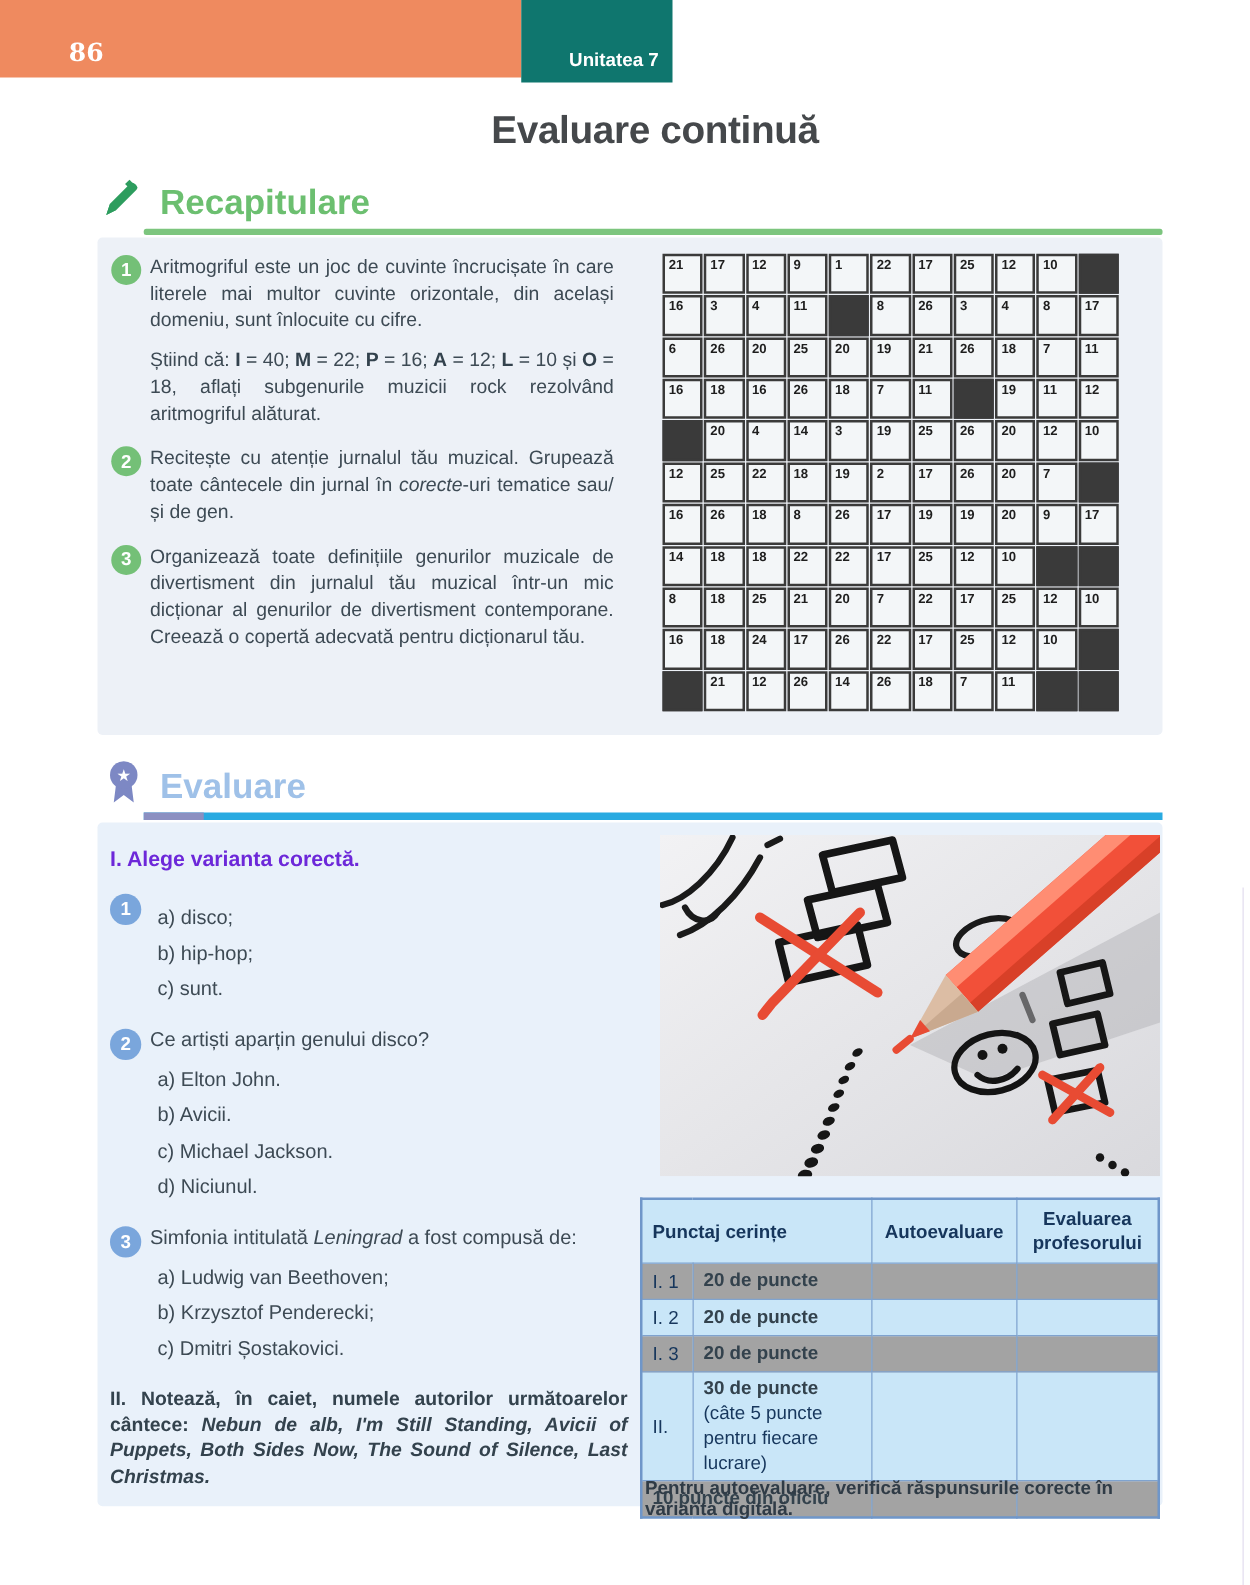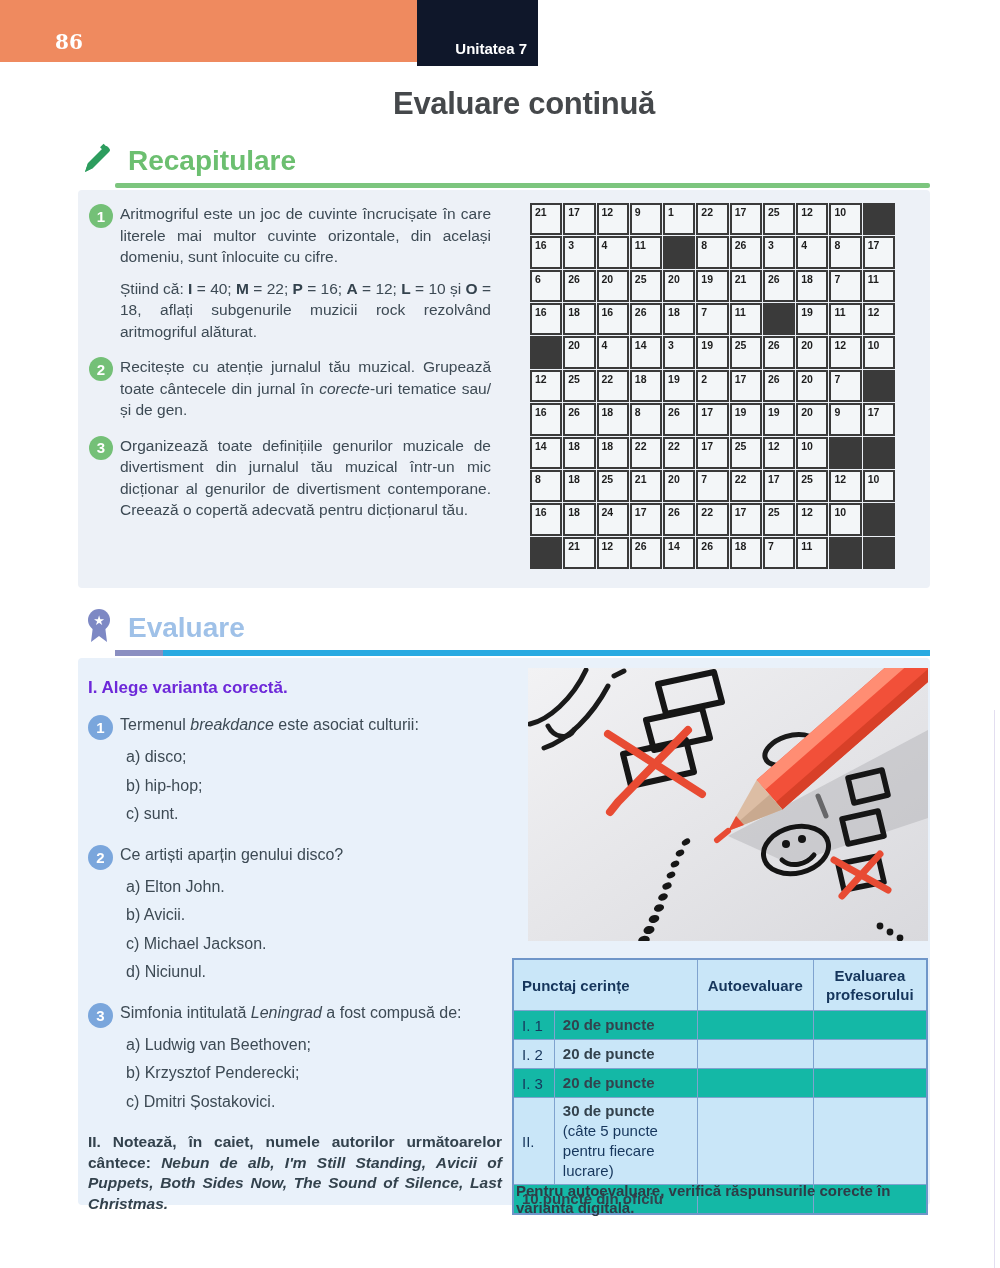--- a/index.html
+++ b/index.html
@@ -1,20 +1,20 @@
 <!DOCTYPE html>
 <html><head>
 <meta charset="utf-8">
 <style>
   html,body{margin:0;padding:0;background:#fff;}
   body{width:1000px;height:1268px;position:relative;font-family:"Liberation Sans",sans-serif;color:#3d4a54;overflow:hidden;}
   
   .band{position:absolute;left:0;top:0;width:417px;height:62px;background:#ef8a5f;}
   .page-num{position:absolute;left:55px;top:30px;color:#fff;font-family:"DejaVu Serif",serif;font-weight:bold;font-size:20px;}
-  .unit-tab{position:absolute;left:417px;top:0;width:121px;height:66px;background:#0f172a;color:#fff;
+  .unit-tab{position:absolute;left:417px;top:0;width:121px;height:66px;background:#0f766e;color:#fff;
             font-weight:bold;font-size:15px;display:flex;align-items:flex-end;justify-content:flex-end;
             padding:0 11px 9px 0;box-sizing:border-box;}
   .page-title{position:absolute;left:0;top:86px;width:1000px;text-align:center;font-size:31px;font-weight:800;color:#45484b;letter-spacing:-.3px;padding-left:24px;}
   
   .sec-head{position:absolute;display:flex;align-items:center;gap:14px;}
   .sec-head .txt{font-size:28px;font-weight:800;}
   .recap-head{left:82px;top:143px;}
   .recap-head .txt{color:#6cbf70;}
   .eval-head{left:84px;top:608px;}
   .eval-head .txt{color:#9fc1e8;}
@@ -50,21 +50,21 @@
   .option{font-size:16px;line-height:28.5px;}
   .s2-para{margin-top:16px;font-size:15.5px;line-height:20.5px;text-align:justify;color:#2f3d49;}
   
   .illus{position:absolute;left:528px;top:668px;width:400px;height:273px;}
   
   table.score{position:absolute;left:512px;top:958px;width:416px;border-collapse:collapse;
               font-size:15px;color:#16365c;border:2px solid #6f96c9;}
   table.score th,table.score td{border:1px solid #7fa3cf;padding:3px 8px;vertical-align:middle;}
   table.score th{background:#c9e6f8;font-weight:bold;text-align:left;padding:6px 8px;line-height:19px;}
   table.score th.center{text-align:center;}
-  .t-white{background:#14b8a6;}
+  .t-white{background:#a3a3a3;}
   .t-blue{background:#c9e6f8;}
   .t-total{background:#eef6fc;}
   td.t-label{width:30px;padding:3px 4px 3px 7px;}
   td.t-desc{line-height:20px;height:22px;}
   td.t-empty{width:101px;}
   
   .footer-note{position:absolute;left:516px;top:1182px;width:412px;font-size:15px;font-weight:bold;color:#2f3b46;}
   .edge-line{position:absolute;left:994px;top:710px;width:1px;height:558px;background:#e3def0;}
   b,strong{color:#33424d;}
 </style>
@@ -471,21 +471,20 @@
   </div>
 
 <div class="panel panel-eval"></div>
 
 <div class="quest-col">
   <div class="s1-title">I. Alege varianta corectă.</div>
 
   <div class="q">
     <div class="num-circle blue">1</div>
     <div class="body">
-      <div class="q-text"><span>Termenul </span><span style="font-style: italic;">breakdance</span><span> este asociat culturii:</span></div>
       <div class="opts">
         <div class="option">a) disco;</div>
         <div class="option">b) hip-hop;</div>
         <div class="option">c) sunt.</div>
       </div>
     </div>
   </div>
 
   <div class="q">
     <div class="num-circle blue">2</div>

